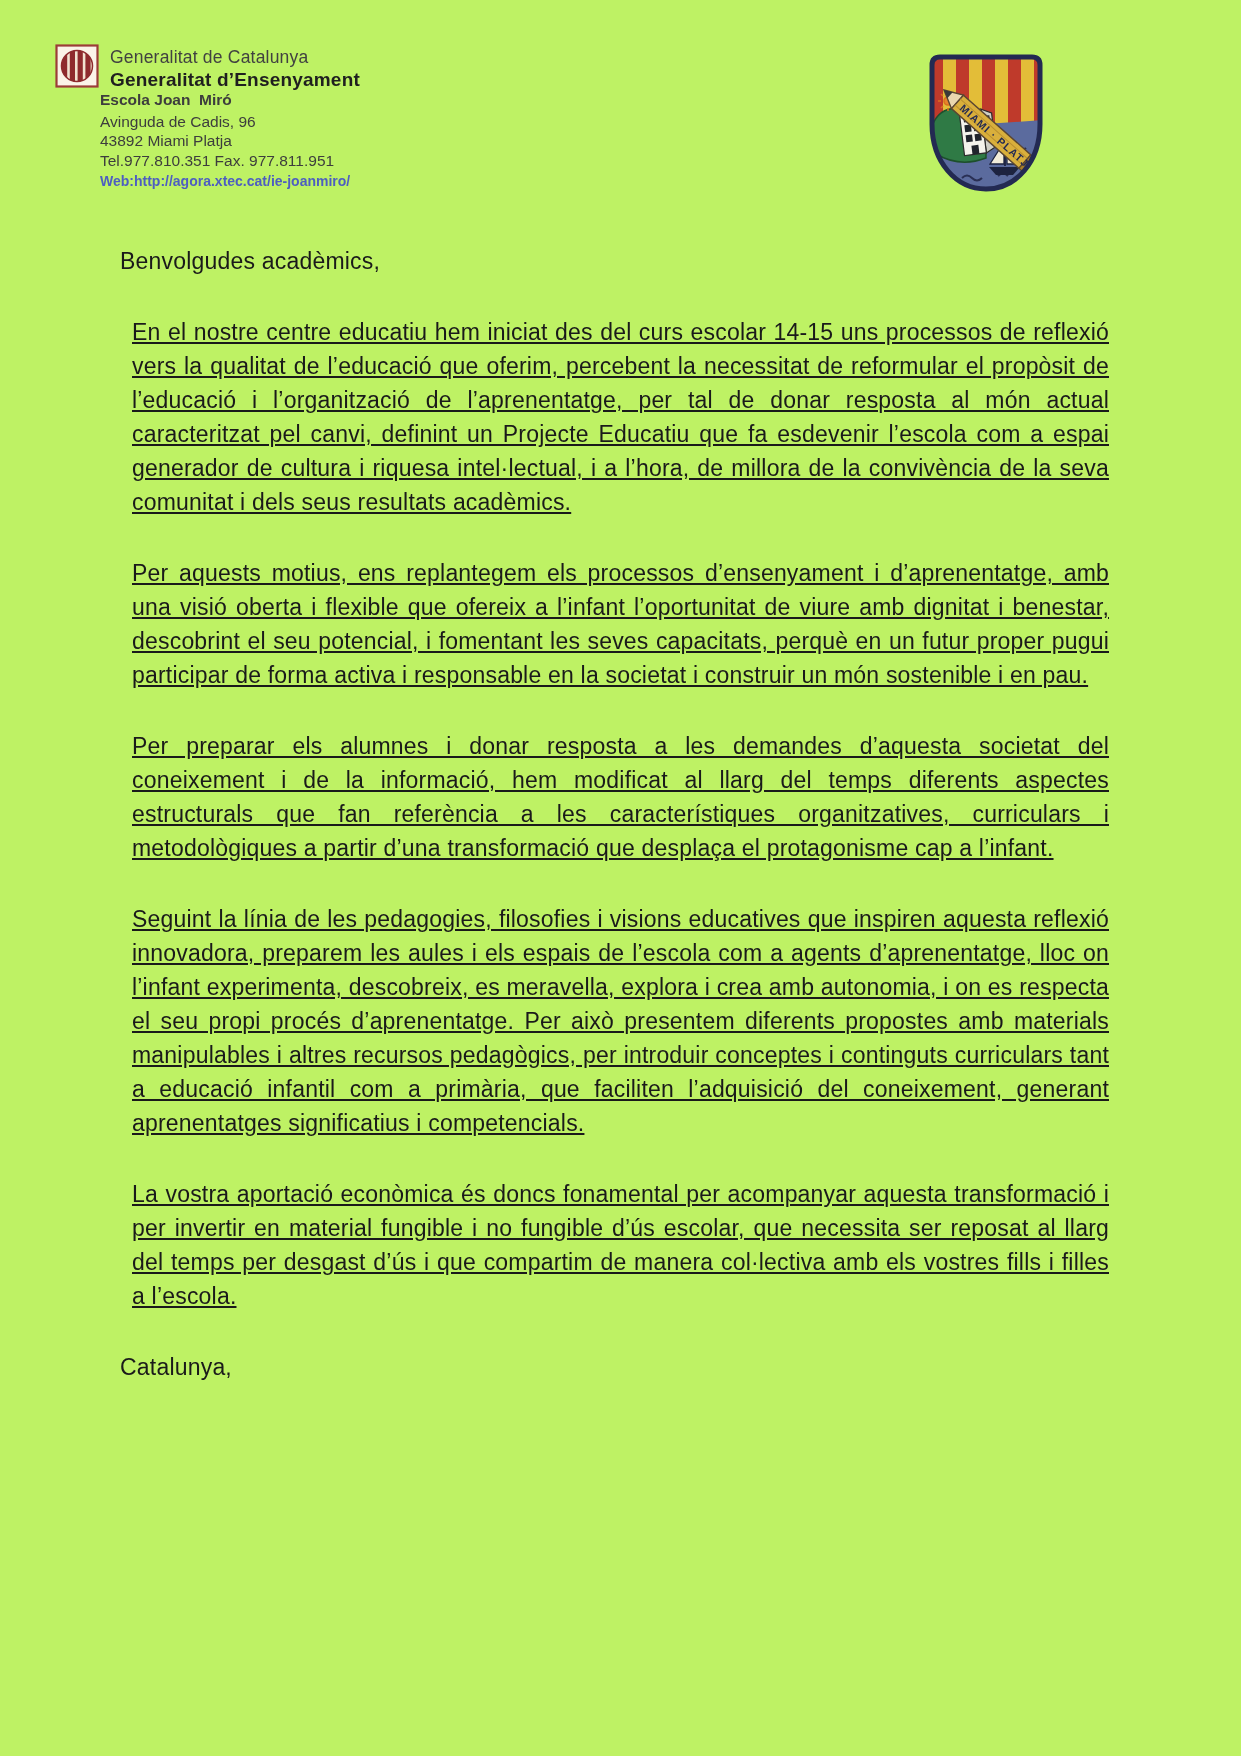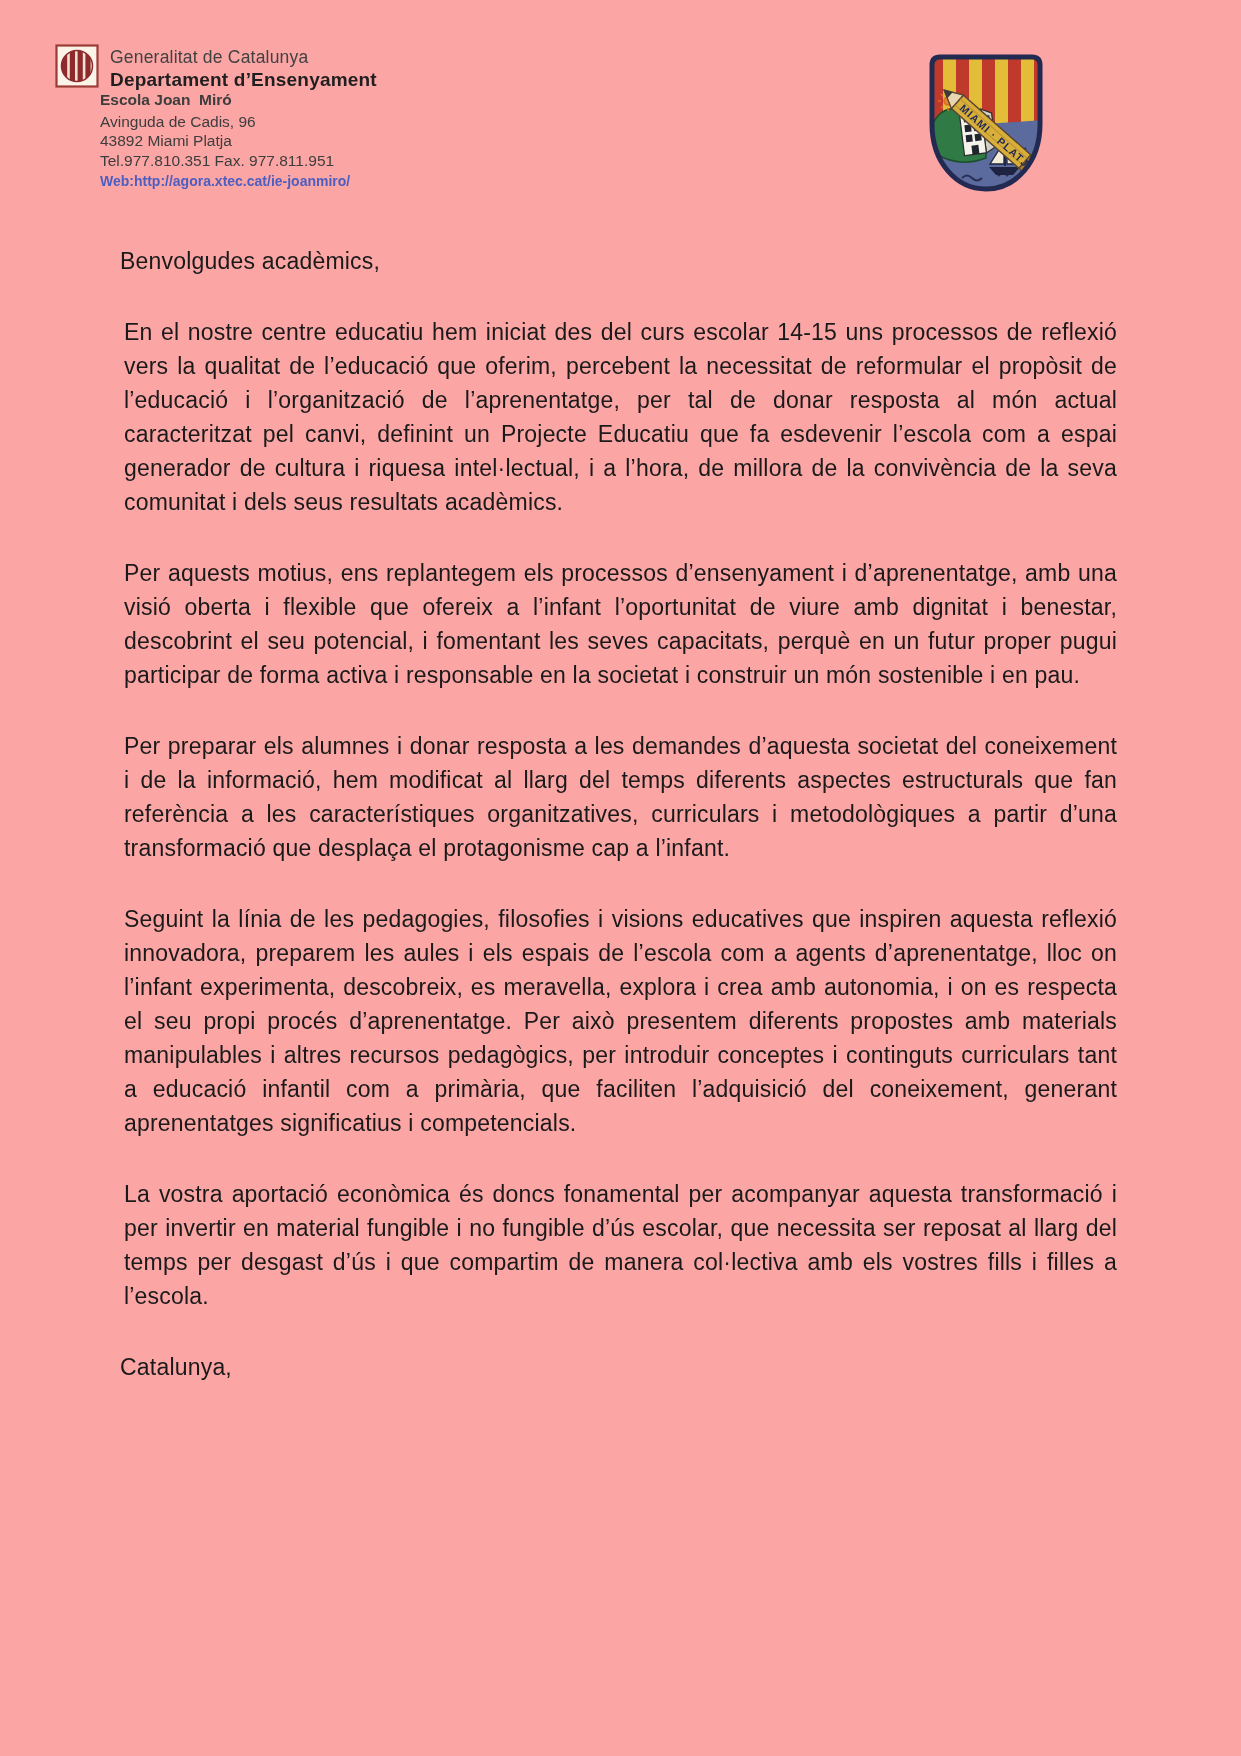--- a/index.html
+++ b/index.html
@@ -1,17 +1,17 @@
 <!DOCTYPE html>
 <html lang="ca"><head>
 <meta charset="utf-8">
 <style>
   html,body { margin:0; padding:0; background:#ffffff; }
   .page {
-    position:relative; width:1241px; height:1756px; background:#fca5a5;
+    position:relative; width:1241px; height:1756px; background:#bef264;
     font-family:"Liberation Sans", sans-serif; overflow:hidden;
   }
 
   
   .gc-header { position:absolute; top:44px; left:55px; display:flex; gap:11px; align-items:flex-start; }
   .gc-logo { width:44px; height:44px; flex:0 0 auto; }
   .gc-text { padding-top:3px; }
   .gc-line1 { font-size:17.5px; color:#414141; letter-spacing:0.2px; }
   .gc-line2 { font-size:19px; font-weight:bold; color:#1f1f1f; margin-top:1px; letter-spacing:0.2px; }
 
@@ -22,21 +22,21 @@
 
   
   .crest { position:absolute; top:54px; left:928px; width:116px; height:140px; }
 
   
   .letter {
     position:absolute; top:244px; left:120px; width:1001px;
     font-size:23px; line-height:34px; color:#1a1a1a; letter-spacing:0.2px;
   }
   .letter .salutation { margin:0 0 37px; }
-  .letter p.para { margin:0 4px 37px; text-align:justify; }
+  .letter p.para { margin:0 12px 37px; text-align:justify;text-decoration:underline; }
   .letter .closing { margin:0; }
   .letter .signature { margin:72px 0 0; }
 </style>
 </head>
 <body>
 
 <div class="page">
 
   <div class="gc-header">
     <svg class="gc-logo" viewBox="0 0 44 44" aria-hidden="true">
@@ -50,21 +50,21 @@
       <g clip-path="url(#gcCircle)">
         <rect x="7" y="4" width="5.2" height="36" fill="#8e2a2d"></rect>
         <rect x="14.8" y="4" width="5.2" height="36" fill="#8e2a2d"></rect>
         <rect x="22.6" y="4" width="5.2" height="36" fill="#8e2a2d"></rect>
         <rect x="30.4" y="4" width="5.2" height="36" fill="#8e2a2d"></rect>
       </g>
       <circle cx="22" cy="22" r="15.5" fill="none" stroke="#8e2a2d" stroke-width="1.5"></circle>
     </svg>
     <div class="gc-text">
       <div class="gc-line1">Generalitat de Catalunya</div>
-      <div class="gc-line2">Departament d’Ensenyament</div>
+      <div class="gc-line2">Generalitat d’Ensenyament</div>
     </div>
   </div>
 
   <div class="school-info">
     <div class="school-name">Escola Joan  Miró</div>
     <div>Avinguda de Cadis, 96</div>
     <div>43892 Miami Platja</div>
     <div>Tel.977.810.351 Fax. 977.811.951</div>
     <a href="#" class="school-web">Web:http://agora.xtec.cat/ie-joanmiro/</a>
   </div>

